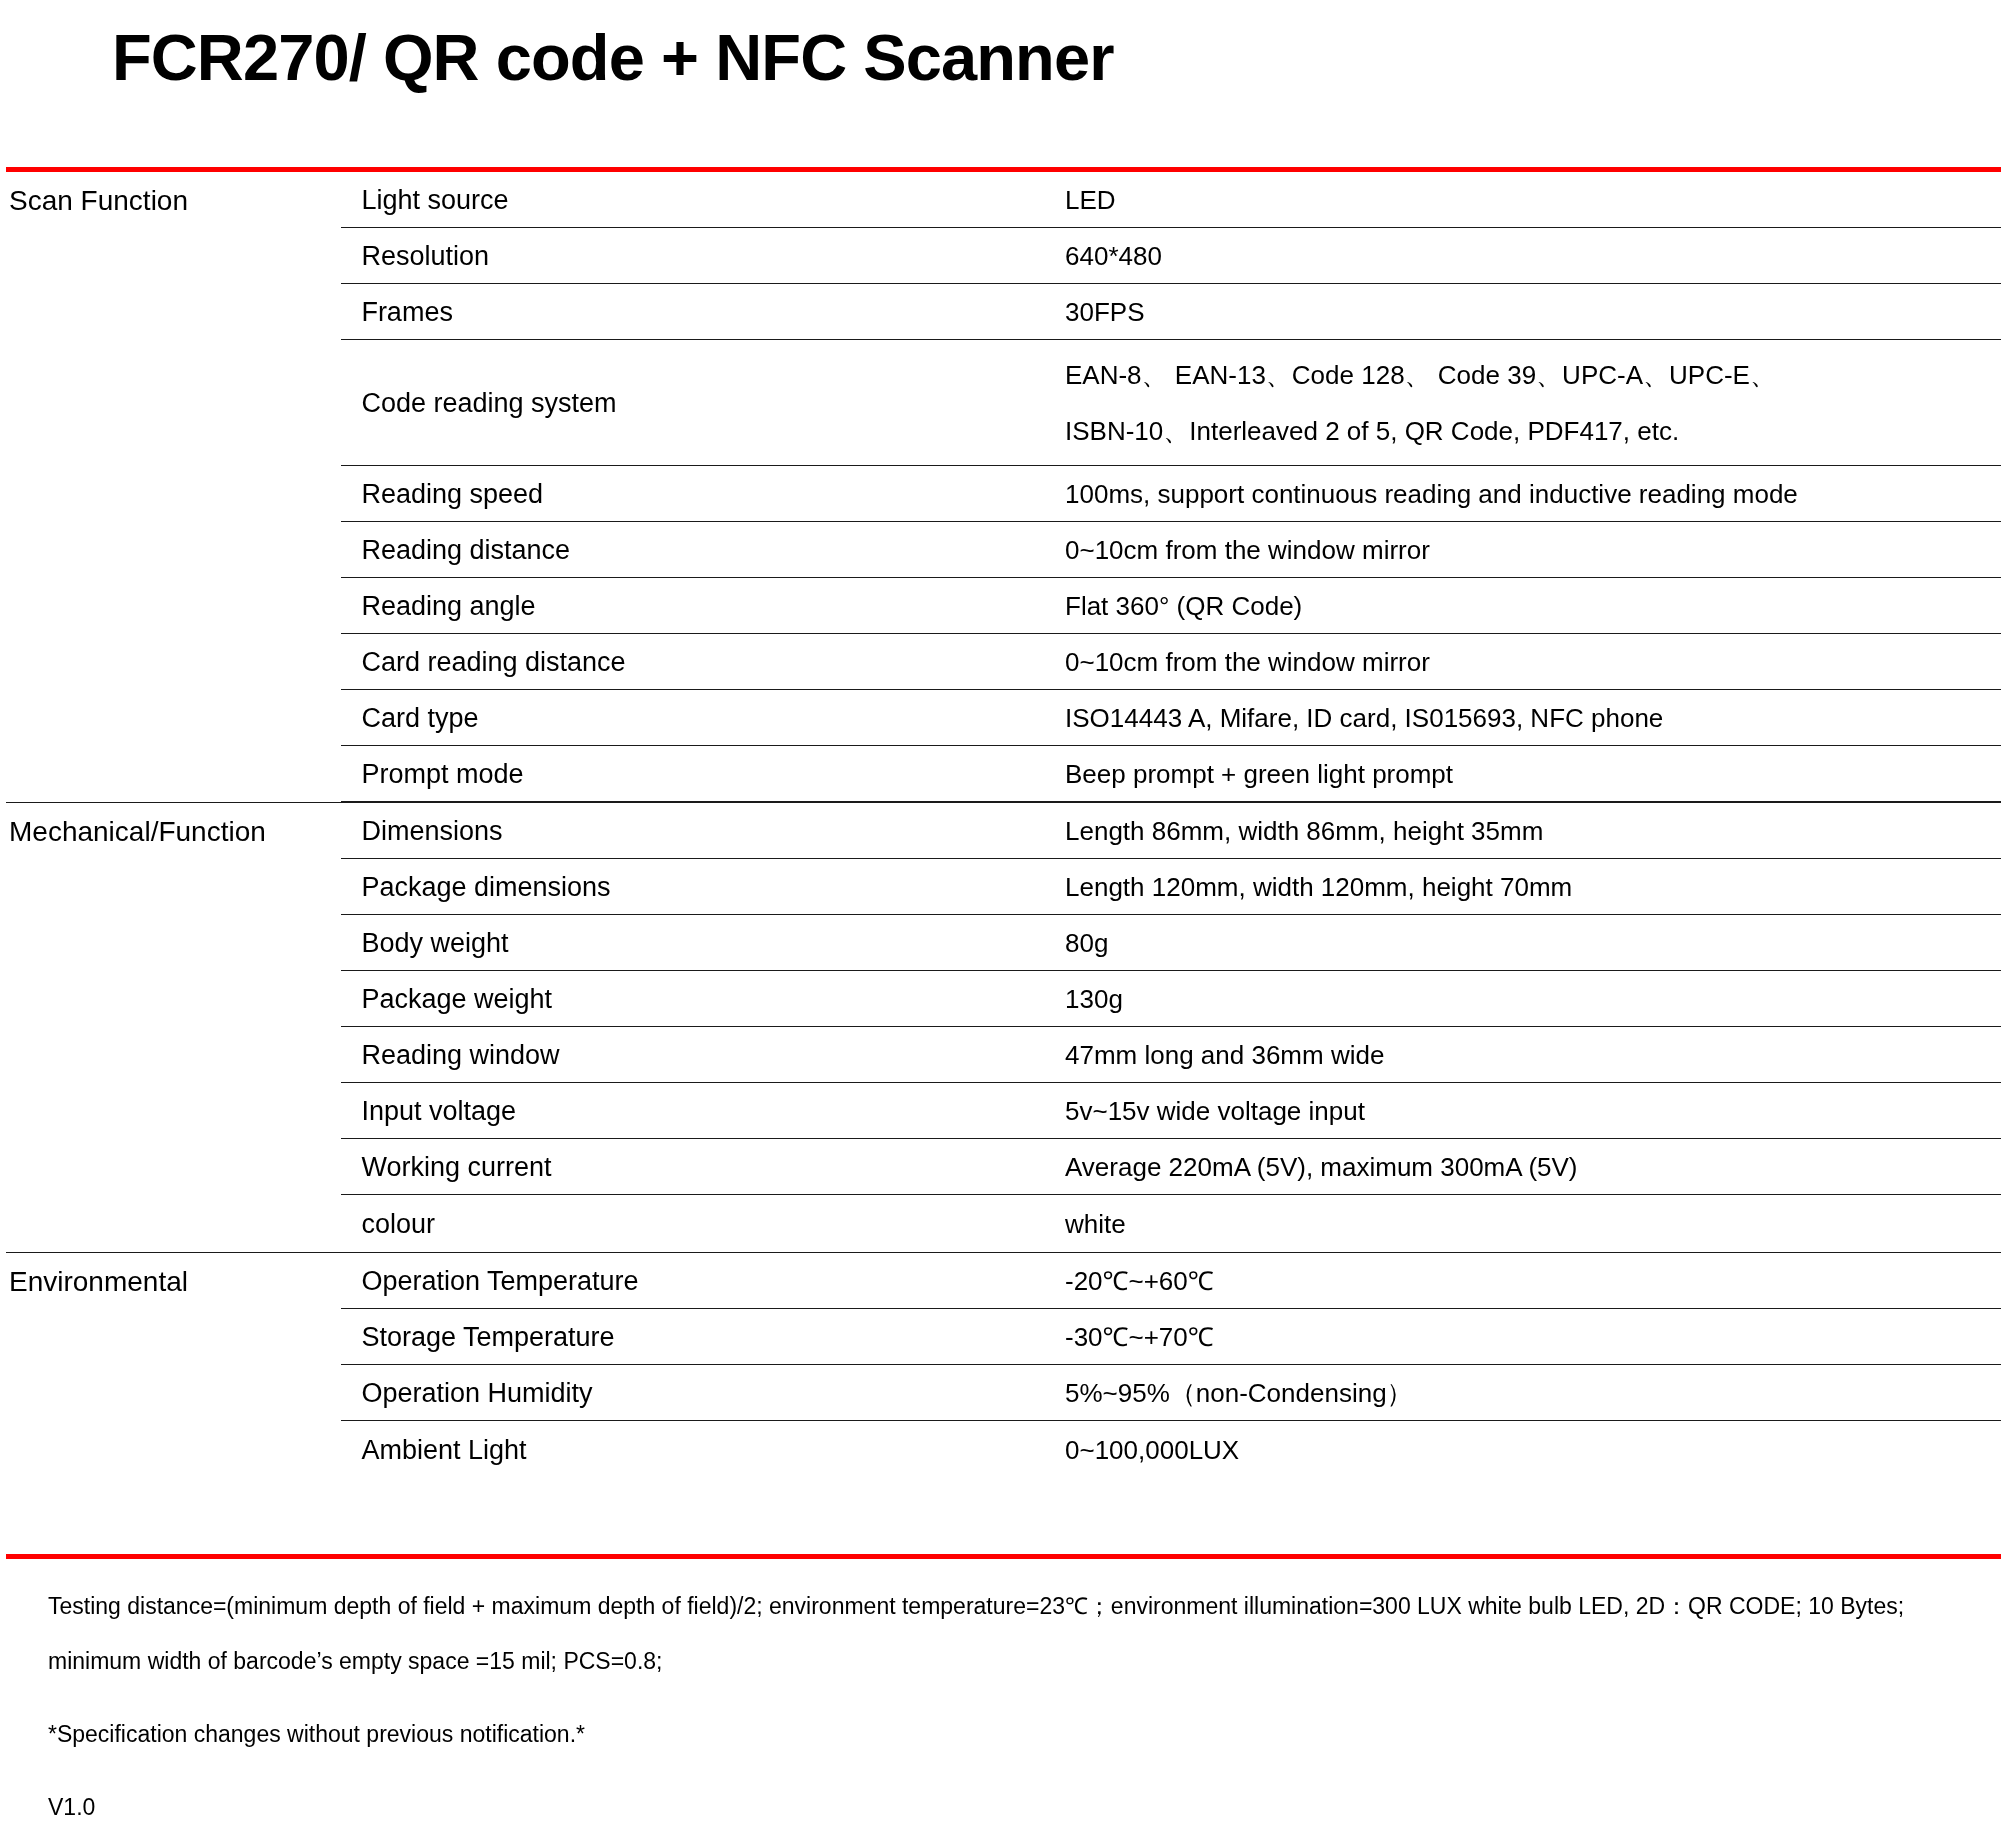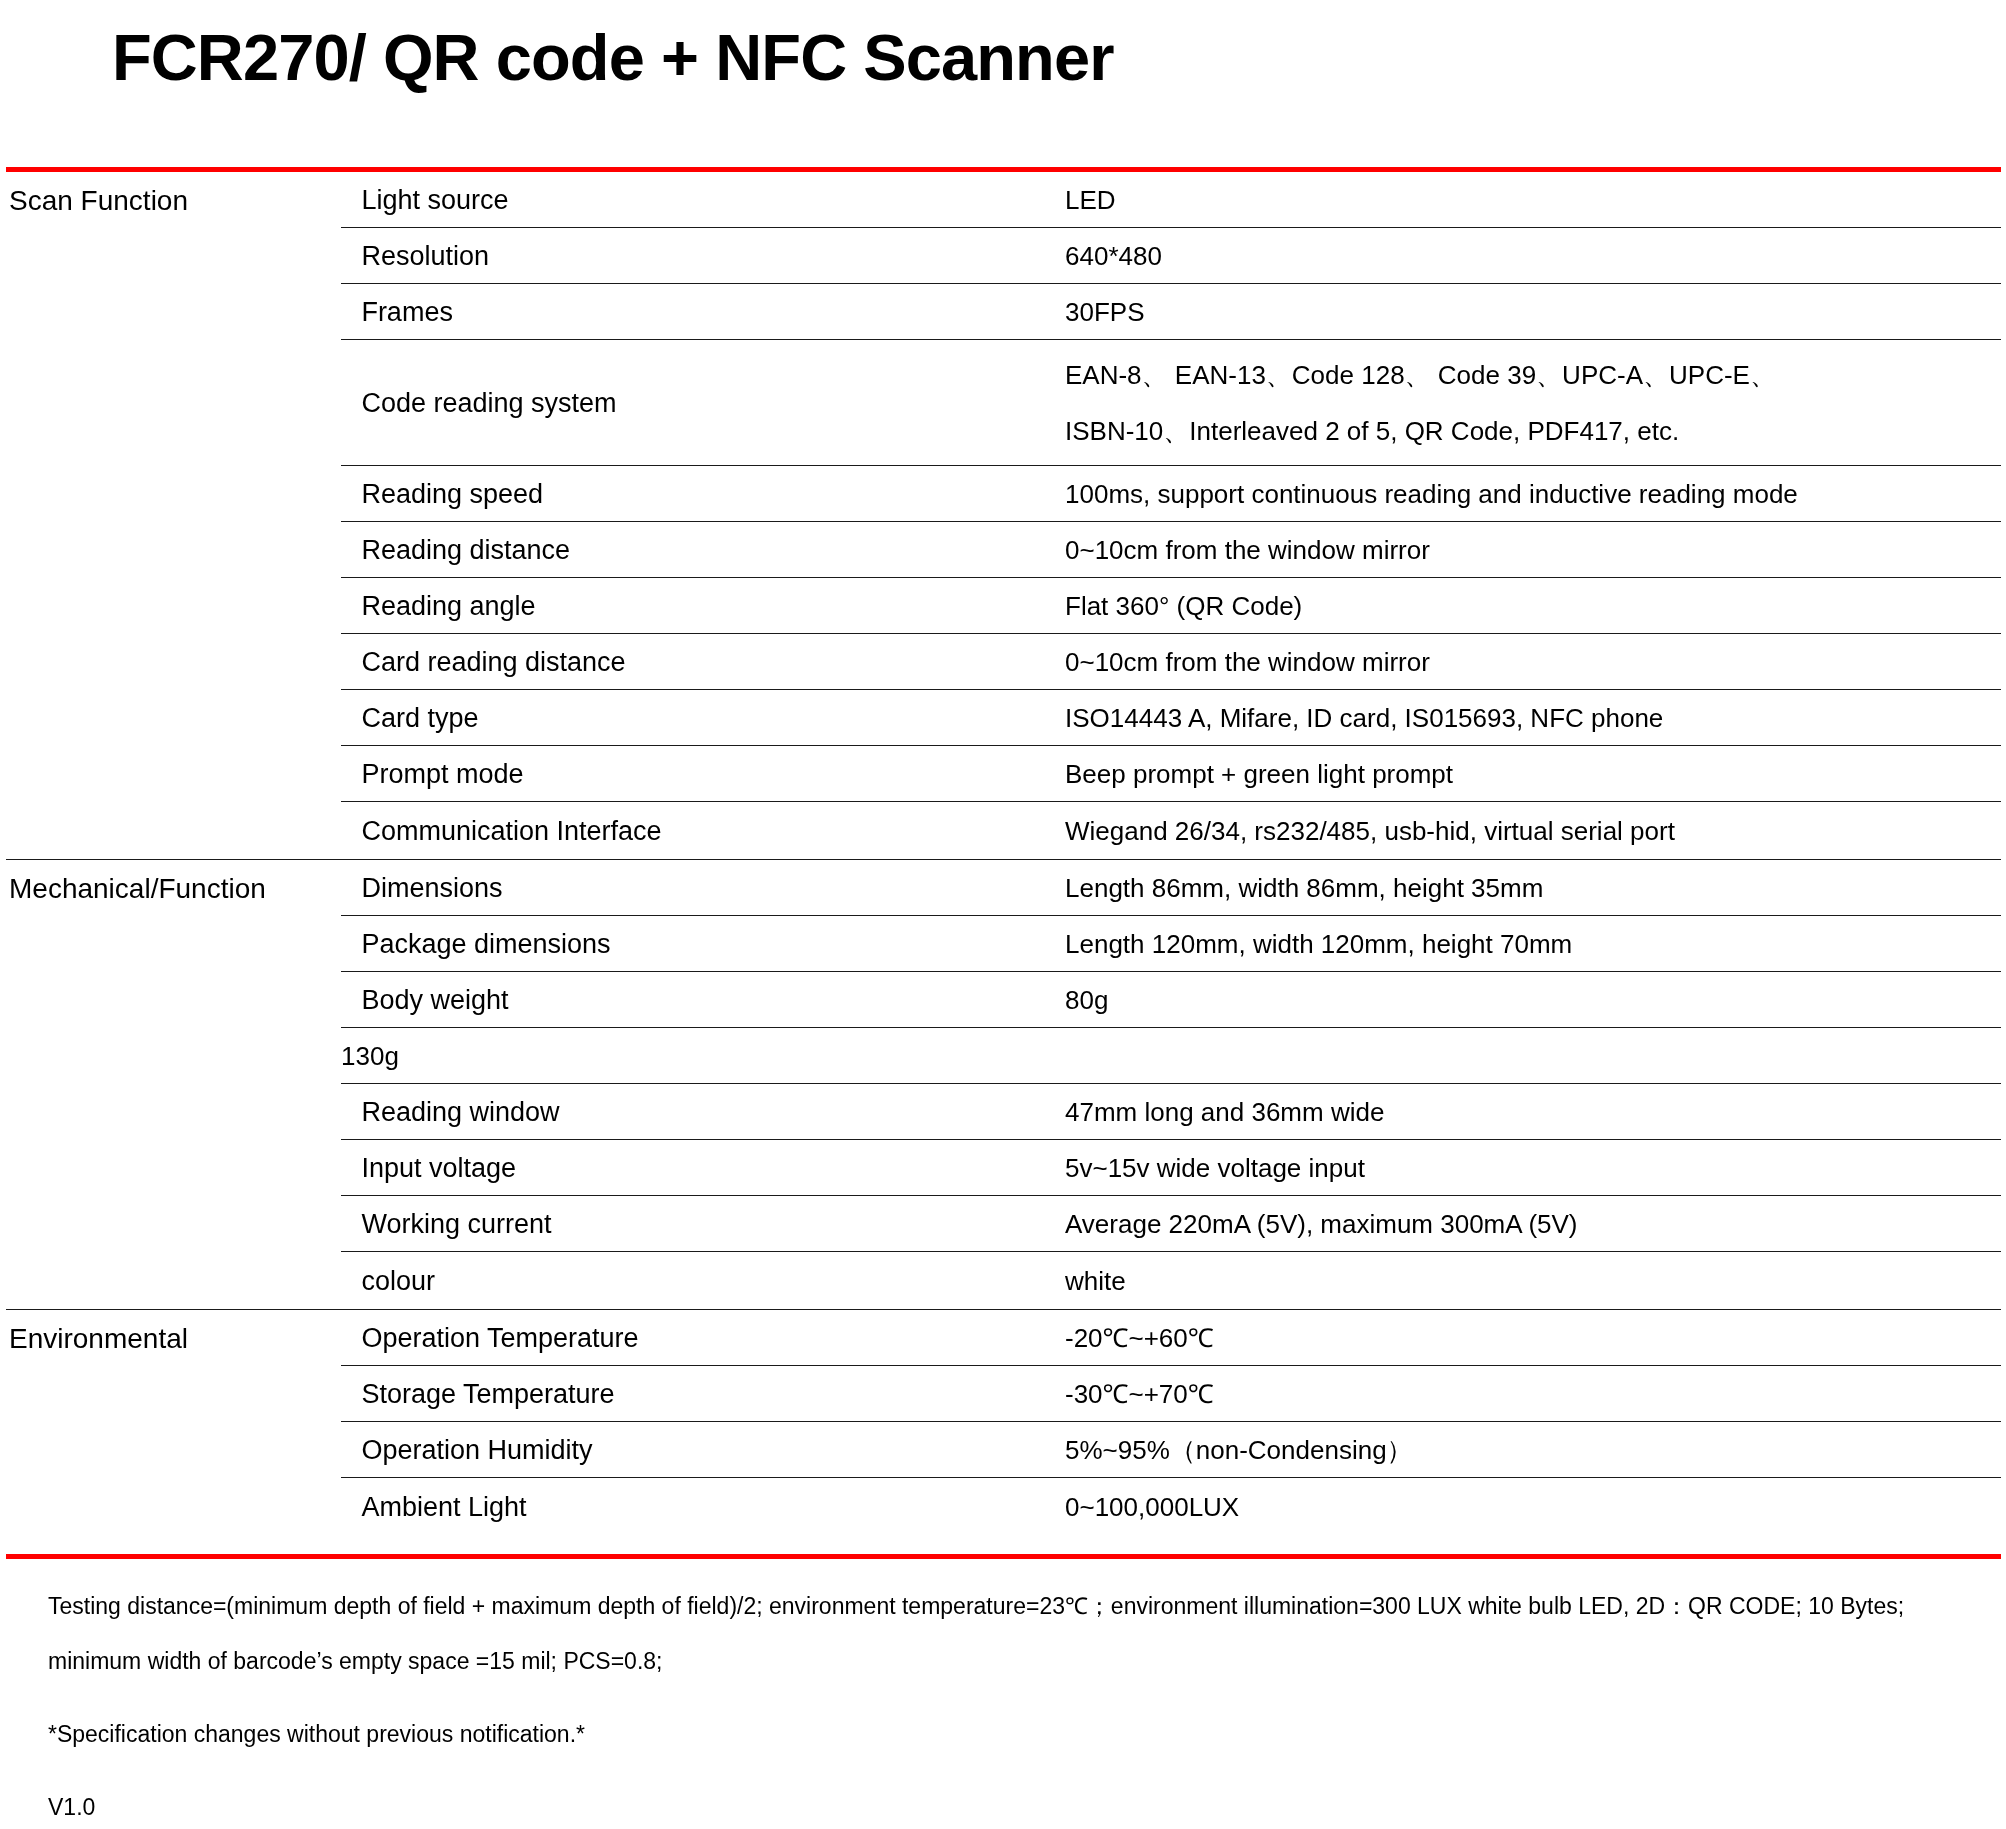--- a/index.html
+++ b/index.html
@@ -89,43 +89,40 @@
         <div class="cell-value">0~10cm from the window mirror</div>
       </div>
       <div class="row">
         <div class="cell-label">Card type</div>
         <div class="cell-value">ISO14443 A, Mifare, ID card, IS015693, NFC phone</div>
       </div>
       <div class="row">
         <div class="cell-label">Prompt mode</div>
         <div class="cell-value">Beep prompt + green light prompt</div>
       </div>
-      <div class="row no-border">
-        <div class="cell-label">Communication Interface</div>
-        <div class="cell-value">Wiegand 26/34, rs232/485, usb-hid, virtual serial port</div>
-      </div>
     </div>
   </div>
 
   <div class="section">
     <div class="section-label">Mechanical/Function</div>
     <div class="rows">
       <div class="row">
         <div class="cell-label">Dimensions</div>
         <div class="cell-value">Length 86mm, width 86mm, height 35mm</div>
       </div>
       <div class="row">
         <div class="cell-label">Package dimensions</div>
         <div class="cell-value">Length 120mm, width 120mm, height 70mm</div>
       </div>
       <div class="row">
         <div class="cell-label">Body weight</div>
         <div class="cell-value">80g</div>
       </div>
       <div class="row">
+        <div class="cell-label">Package weight</div>
         <div class="cell-value">130g</div>
       </div>
       <div class="row">
         <div class="cell-label">Reading window</div>
         <div class="cell-value">47mm long and 36mm wide</div>
       </div>
       <div class="row">
         <div class="cell-label">Input voltage</div>
         <div class="cell-value">5v~15v wide voltage input</div>
       </div>

